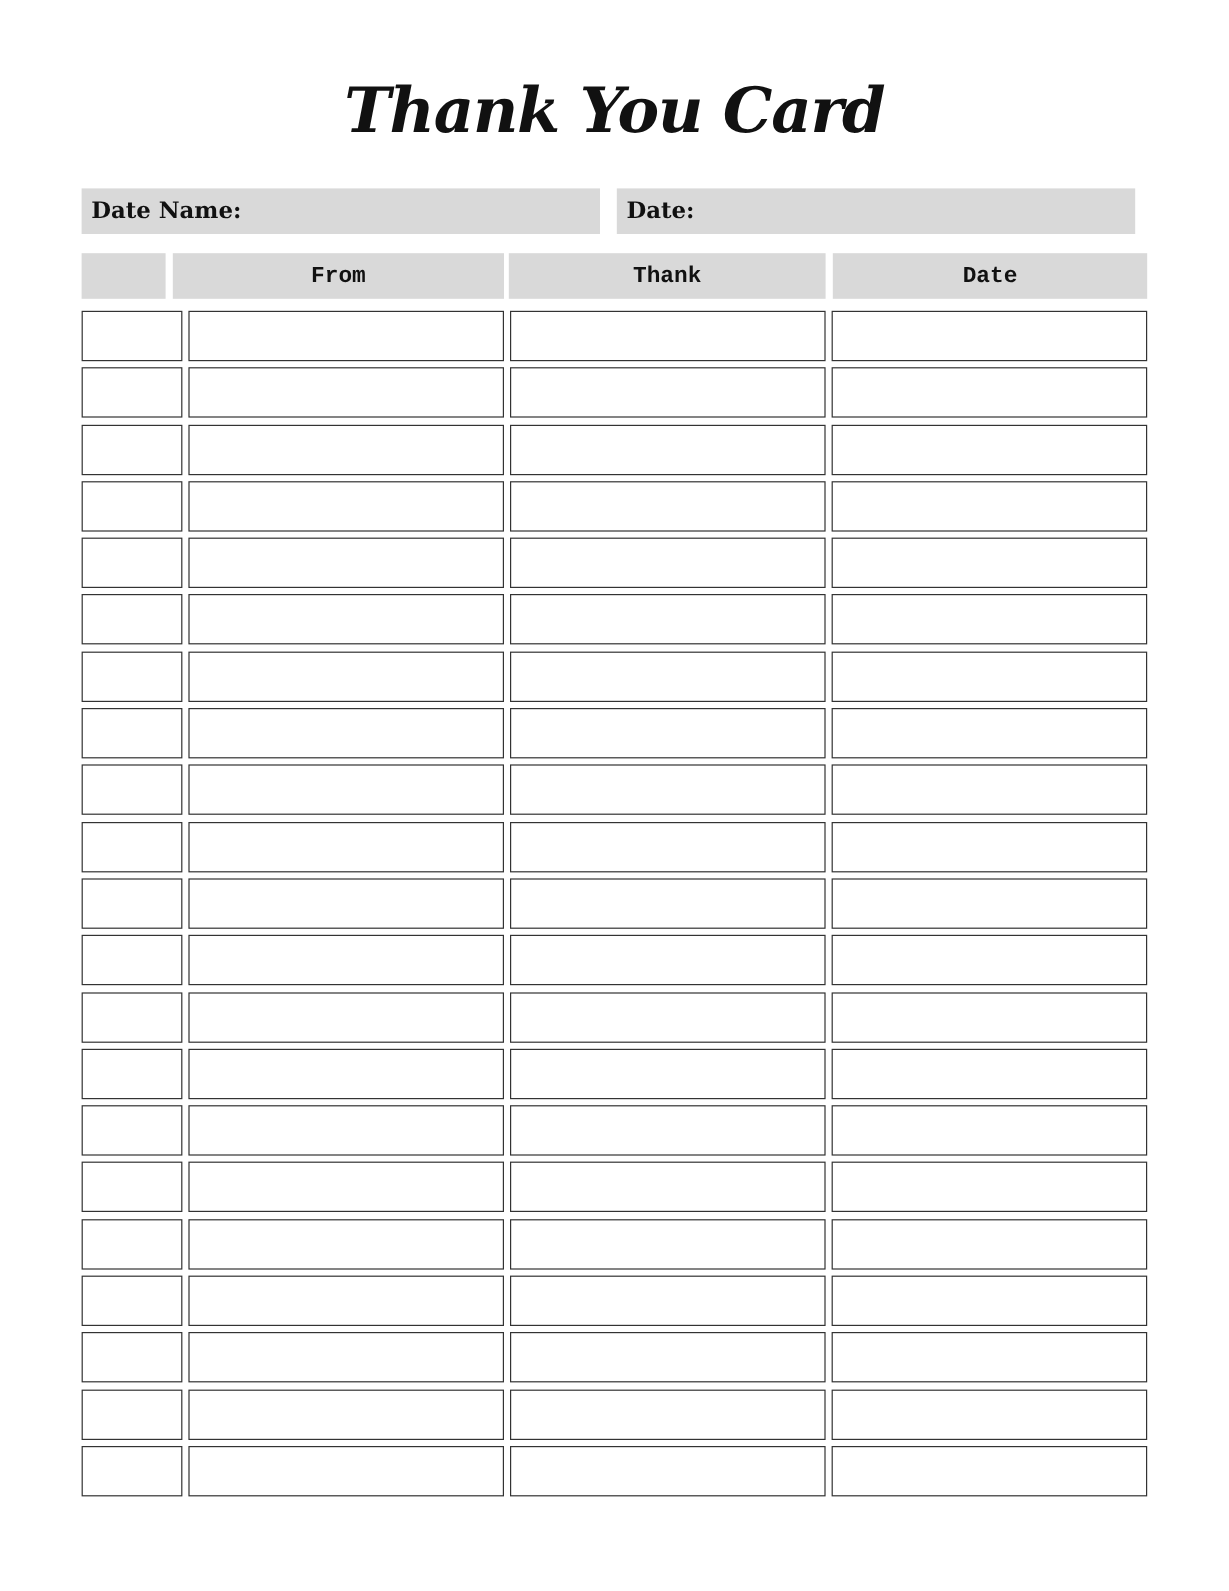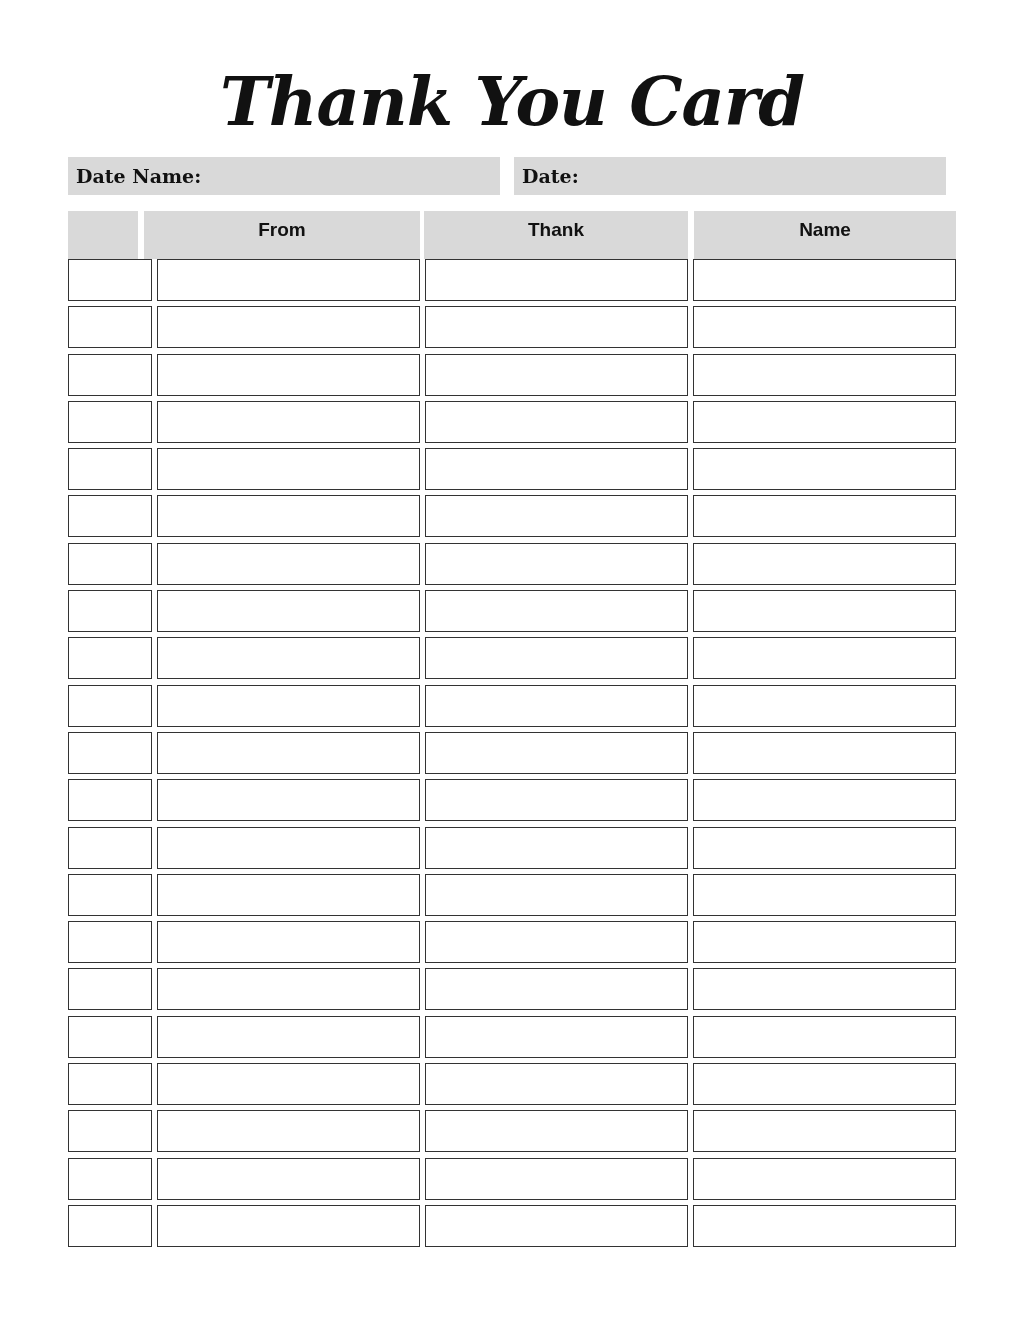--- a/index.html
+++ b/index.html
@@ -1,31 +1,31 @@
 <!DOCTYPE html>
 <html><head>
 <meta charset="utf-8">
 <style>
   html, body { margin: 0; padding: 0; background: #ffffff; }
   body { width: 1024px; height: 1326px; position: relative; overflow: hidden; font-family: "DejaVu Serif", serif; }
   .title {
     position: absolute; left: 0; width: 1024px; top: 62px; text-align: center;
     font-family: "DejaVu Serif", serif; font-style: italic; font-weight: bold;
-    font-size: 67px; color: #111; letter-spacing: -1px;
+    font-size: 52px; color: #111; letter-spacing: -1px;
   }
   .field {
     position: absolute; top: 157px; height: 38px; background: #d9d9d9;
     font-family: "DejaVu Serif", serif; font-weight: bold; font-size: 19px; color: #111;
     box-sizing: border-box; padding-left: 8px; line-height: 38px;
   }
   .field.event { left: 68px; width: 432px; }
   .field.date { left: 514px; width: 432px; }
   .hdr {
-    position: absolute; top: 211px; height: 48px; background: #d9d9d9;
-    font-family: Liberation Sans, sans-serif; font-weight: bold; font-size: 19px; color: #111;
+    position: absolute; top: 211px; height: 38px; background: #d9d9d9;
+    font-family: Liberation Mono, monospace; font-weight: bold; font-size: 19px; color: #111;
     text-align: center; line-height: 38px;
   }
   .rows { position: absolute; left: 0; top: 259px; width: 1024px; }
   .row { position: relative; height: 42px; margin-bottom: 5.3px; }
   .cell {
     position: absolute; top: 0; height: 42px; box-sizing: border-box;
     border: 1.5px solid #333; background: #fff;
   }
   .c0 { left: 68px; width: 84px; }
   .c1 { left: 157px; width: 263px; }
@@ -42,21 +42,21 @@
   <span></span>
 </div>
 <div class="field date">
   <span>Date:</span>
   <span></span>
 </div>
 
 <div class="hdr" style="left:68px;width:70px;"></div>
 <div class="hdr" style="left:144px;width:276px;">From</div>
 <div class="hdr" style="left:424px;width:264px;">Thank</div>
-<div class="hdr" style="left:694px;width:262px;">Name</div>
+<div class="hdr" style="left:694px;width:262px;">Date</div>
 
 <div class="rows" id="rows">
     <div class="row">
       <div class="cell c0"></div>
       <div class="cell c1"></div>
       <div class="cell c2"></div>
       <div class="cell c3"></div>
     </div>
     <div class="row">
       <div class="cell c0"></div>

